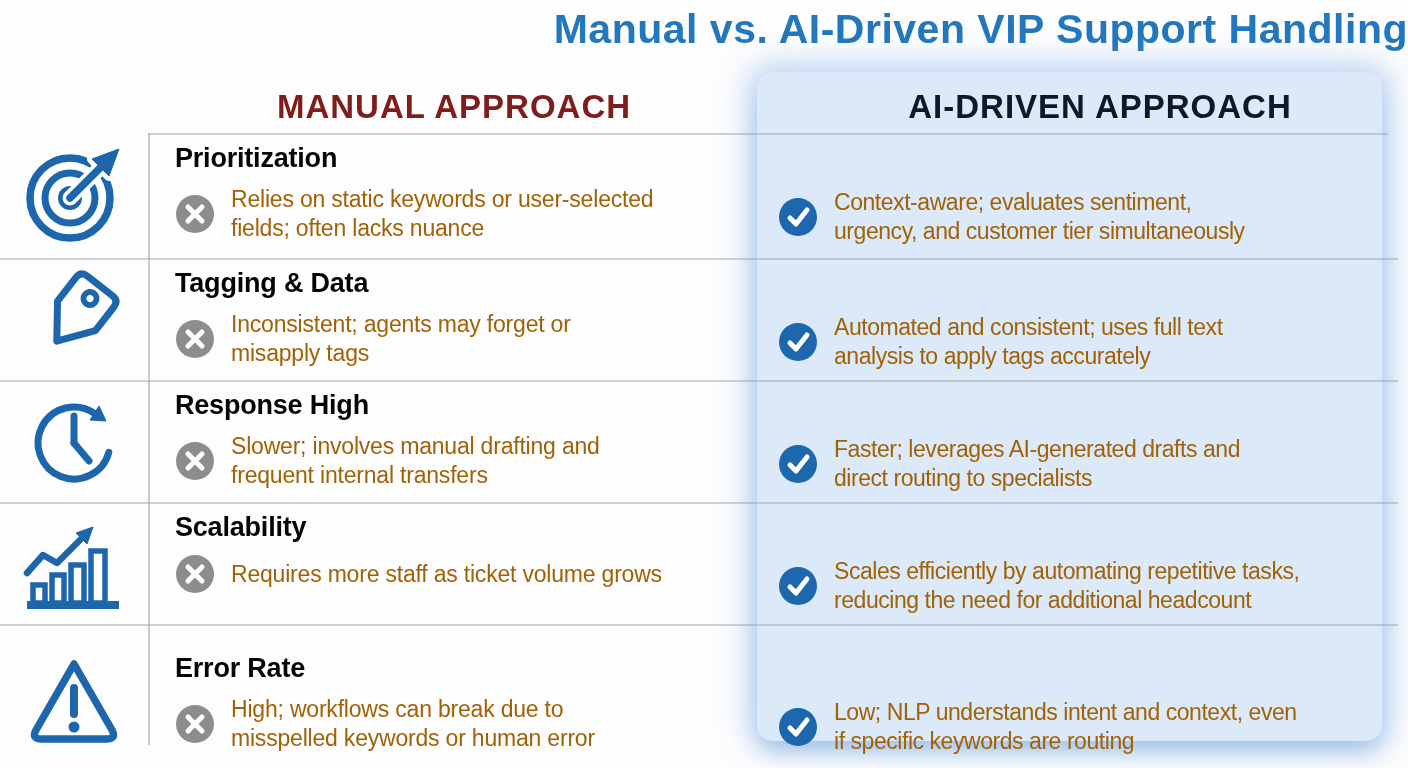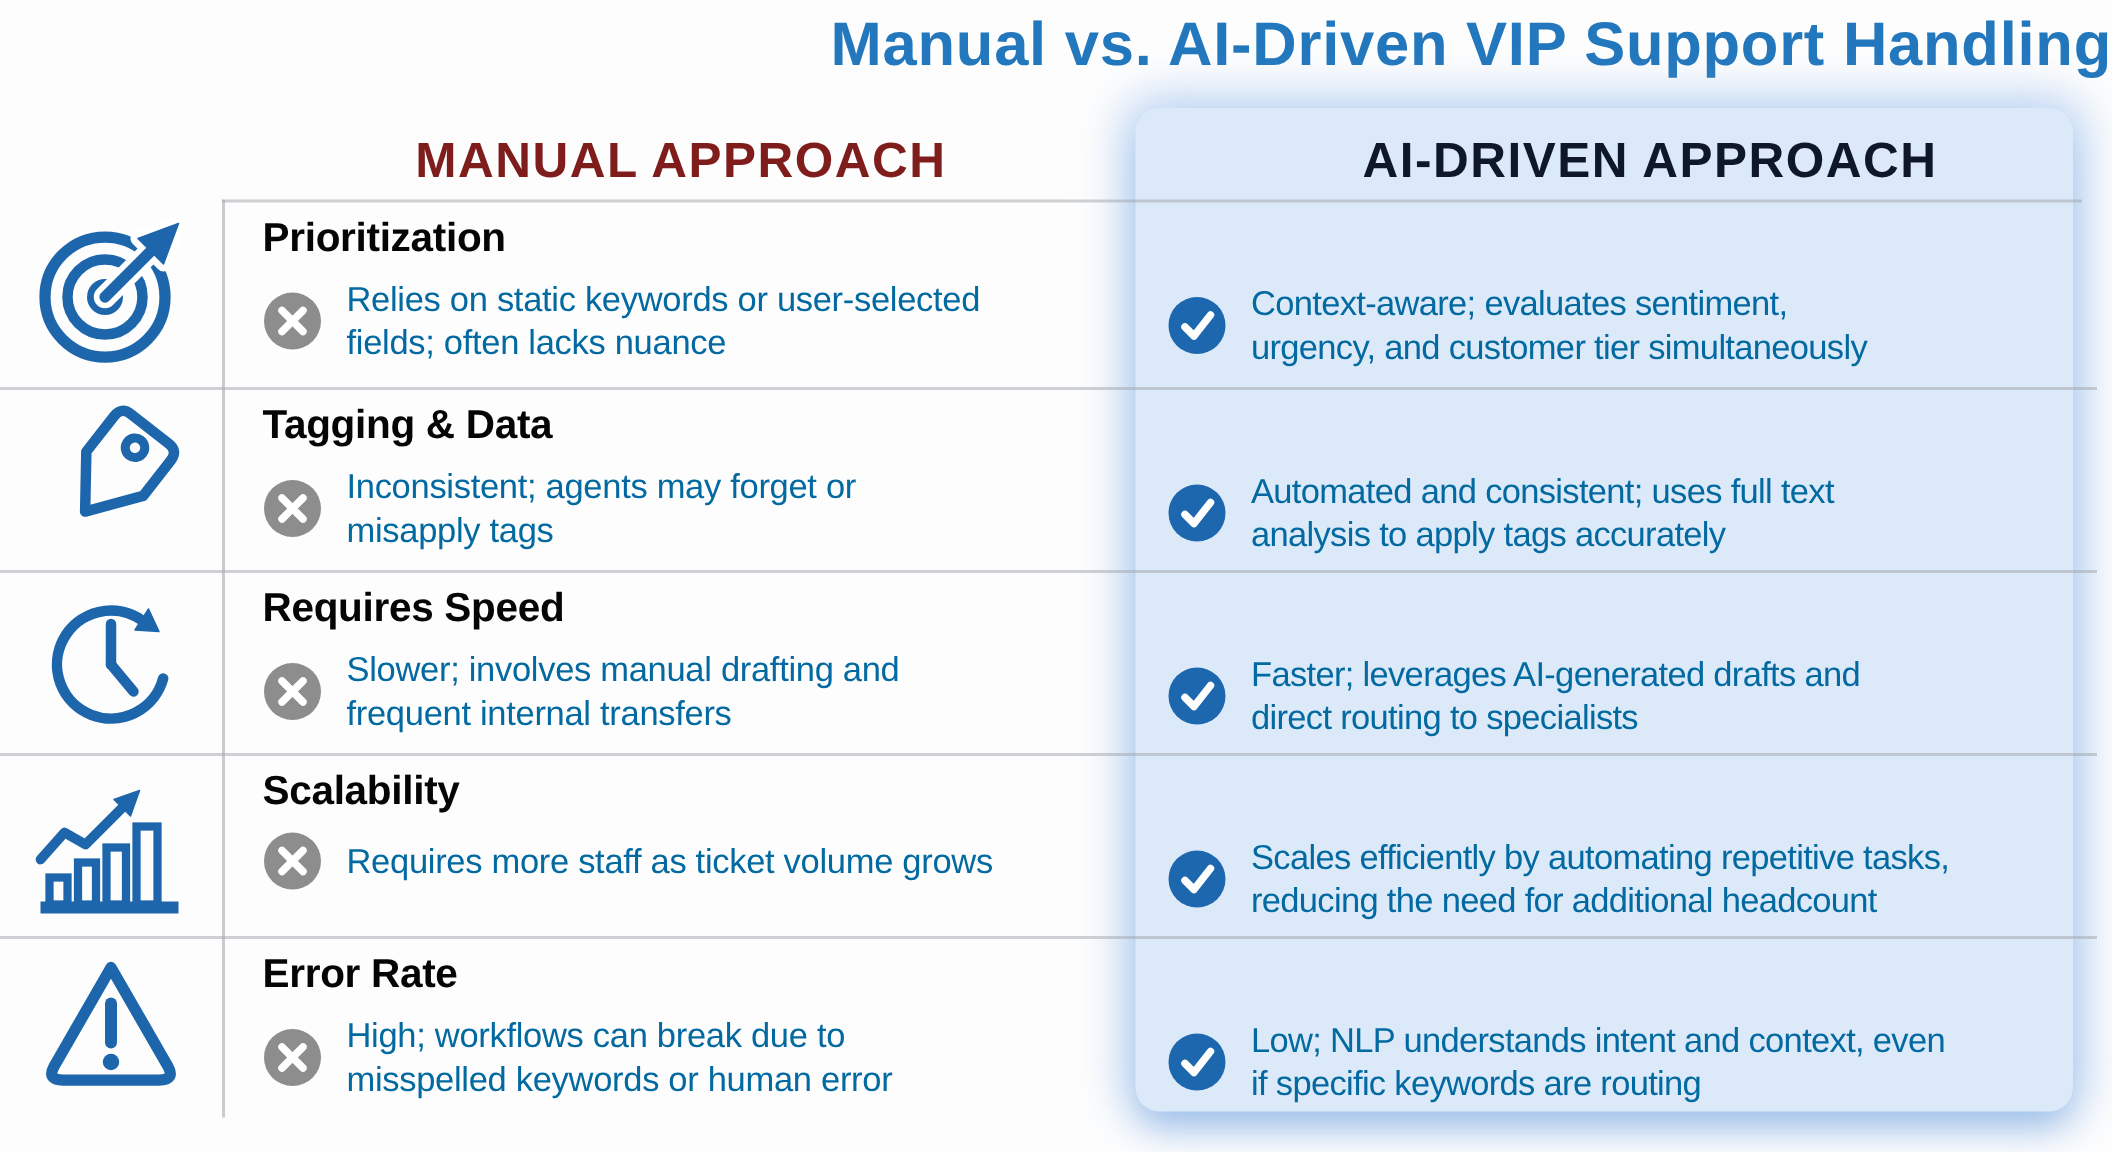--- a/index.html
+++ b/index.html
@@ -40,38 +40,38 @@
     position:absolute; height:2px; background:rgba(160,164,170,0.50); z-index:2;
   }
   .hline.top { left:148px; width:1240px; top:133px; }
   .hline.r1 { left:0; width:1398px; top:258px; }
   .hline.r2 { left:0; width:1398px; top:380px; }
   .hline.r3 { left:0; width:1398px; top:502px; }
   .hline.r4 { left:0; width:1398px; top:624px; }
 
   .row { position:absolute; left:0; width:1408px; height:122px; z-index:3; }
   .row.row1 { top:133px; } .row.row2 { top:258px; } .row.row3 { top:380px; }
-  .row.row4 { top:502px; } .row.row5 { top:624px;padding-left:45px; }
+  .row.row4 { top:502px; } .row.row5 { top:643px;padding-left:45px; }
 
   .icon-cell {
     position:absolute; left:0; top:0; width:148px; height:122px;
     display:flex; align-items:center; justify-content:center;
   }
   .row-title {
     position:absolute; left:175px; top:10px;
     font-size:27px; font-weight:700; color:#050505; letter-spacing:-0.2px;
   }
   .item {
     position:absolute; display:flex; align-items:center; gap:16px;
   }
   .item.manual { left:175px; top:52px; width:575px; }
   .item.ai     { left:778px; top:55px; width:592px; }
   .badge { flex:0 0 auto; width:40px; height:40px; }
   .item-text {
-    font-size:23px; line-height:1.26; letter-spacing:-0.2px; color:#0369a1;
+    font-size:23px; line-height:1.26; letter-spacing:-0.2px; color:#a16207;
     white-space:pre-line;
   }
   .item.ai .item-text { letter-spacing:-0.45px; }
 
   svg.picto { display:block; }
 </style>
 </head>
 <body>
 
 <div class="page-title">Manual vs. AI-Driven VIP Support Handling</div>
@@ -159,21 +159,21 @@
 
 <div class="row row3">
   <div class="icon-cell">
     <svg class="picto" width="104" height="104" viewBox="0 0 104 104">
       <path d="M86.8,63.3 A36,36 0 1 1 72.6,24.5" fill="none" stroke="#1e66ac" stroke-width="7" stroke-linecap="round"></path>
       <polygon points="84,32 68,31 77,17" fill="#1e66ac" stroke="#1e66ac" stroke-linejoin="round"></polygon>
       <line x1="52" y1="54" x2="52" y2="27" stroke="#1e66ac" stroke-width="7" stroke-linecap="round"></line>
       <line x1="52" y1="54" x2="67" y2="72" stroke="#1e66ac" stroke-width="7" stroke-linecap="round"></line>
     </svg>
   </div>
-  <div class="row-title">Requires Speed</div>
+  <div class="row-title">Response High</div>
   <div class="item manual">
     <span class="badge">
       <svg width="40" height="40" viewBox="0 0 40 40">
           <circle cx="20" cy="20" r="19" fill="#8d8d8d"></circle>
           <line x1="13" y1="13" x2="27" y2="27" stroke="#fff" stroke-width="5" stroke-linecap="round"></line>
           <line x1="27" y1="13" x2="13" y2="27" stroke="#fff" stroke-width="5" stroke-linecap="round"></line>
         </svg>
     </span>
     <div class="item-text">Slower; involves manual drafting and
 frequent internal transfers</div>

